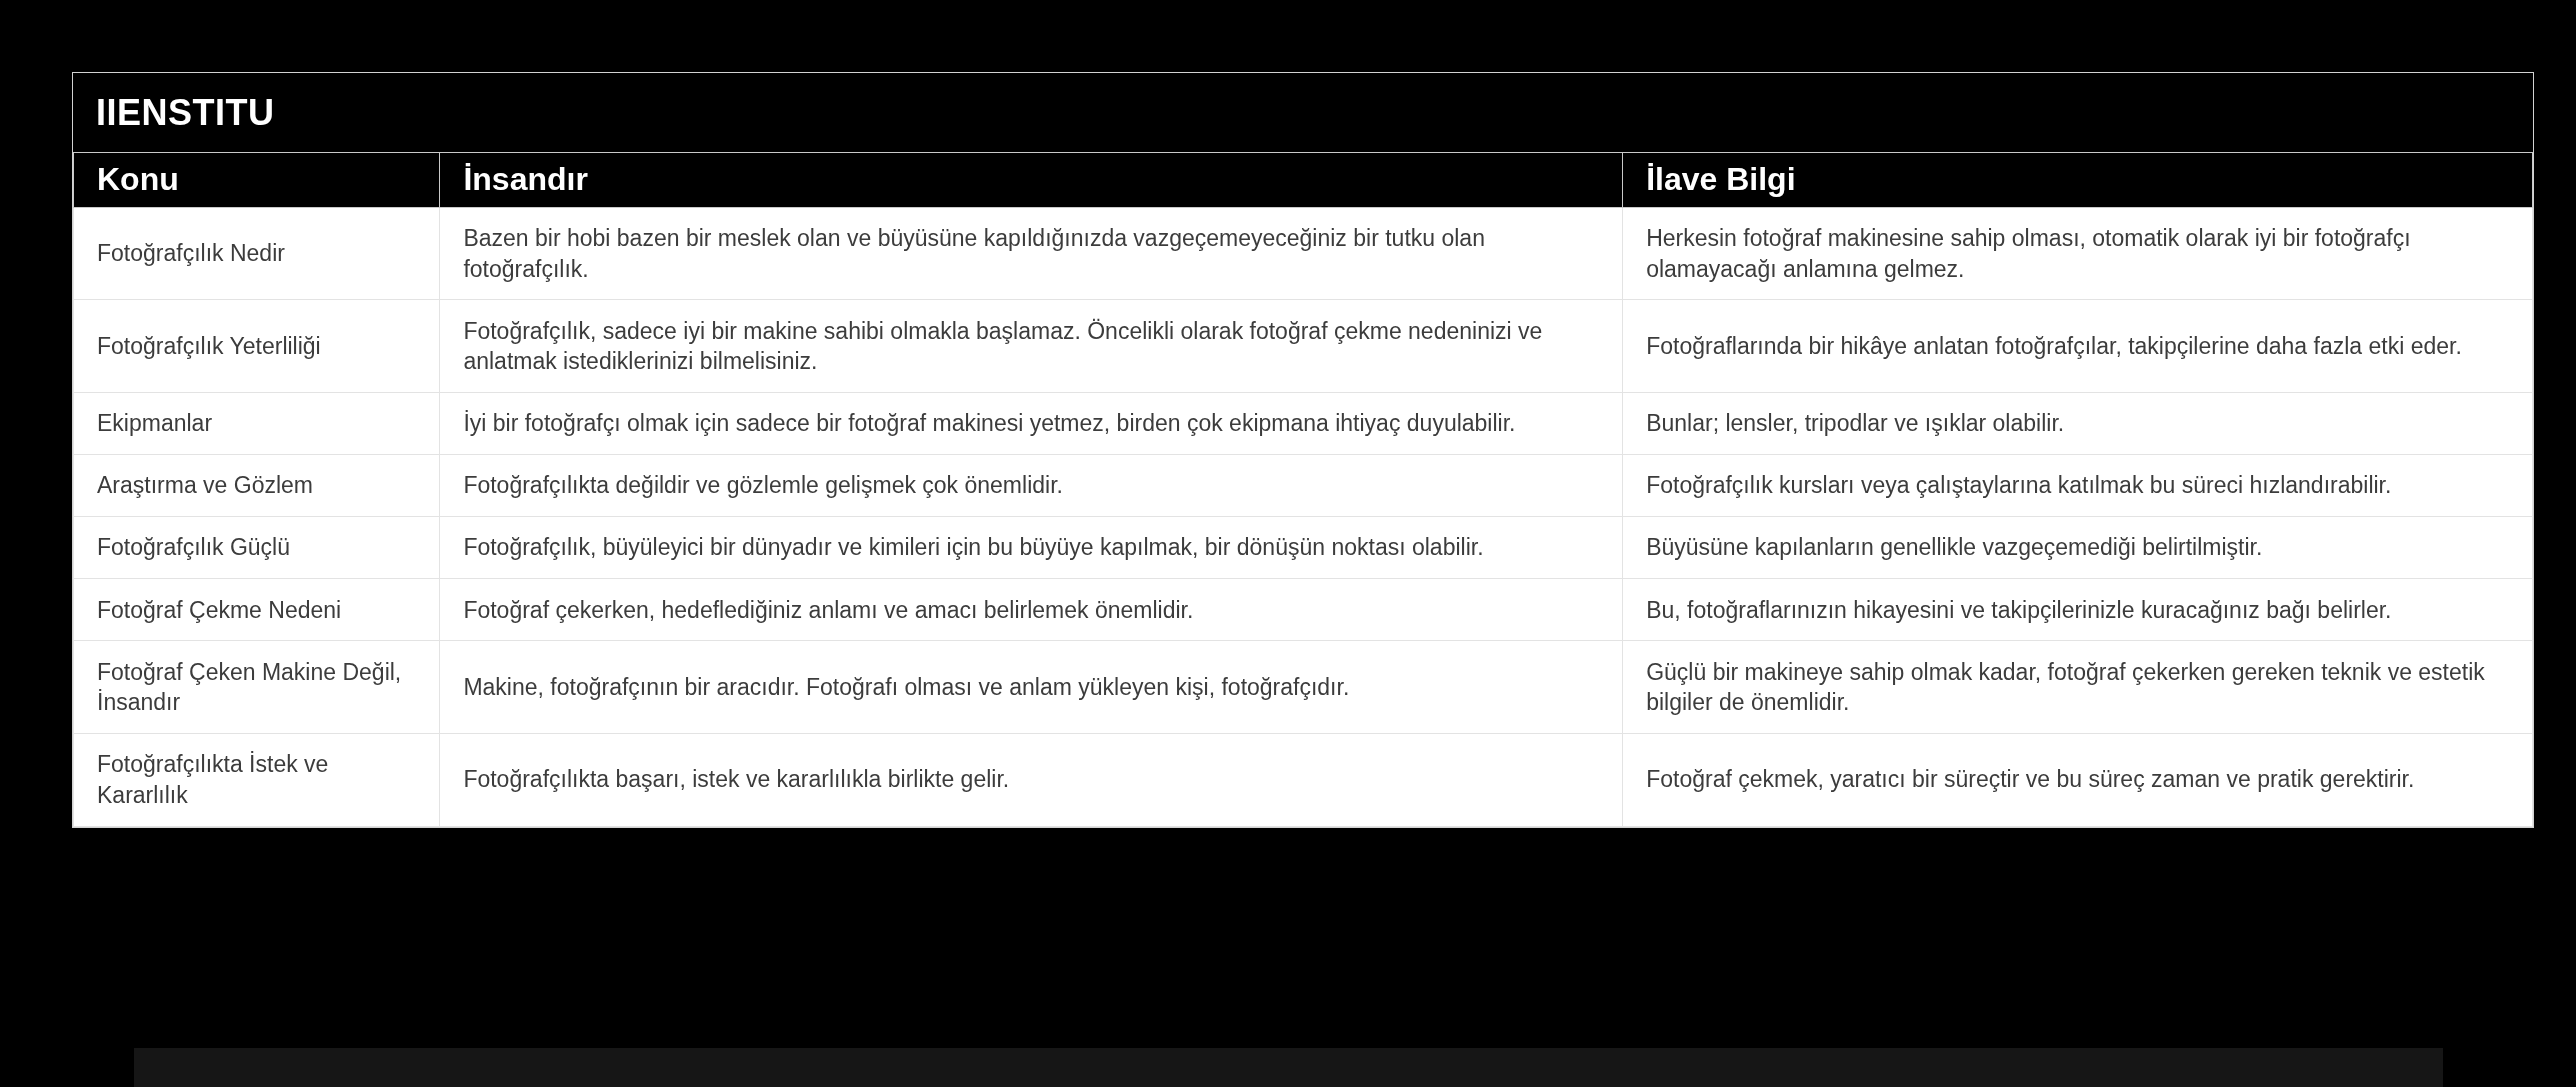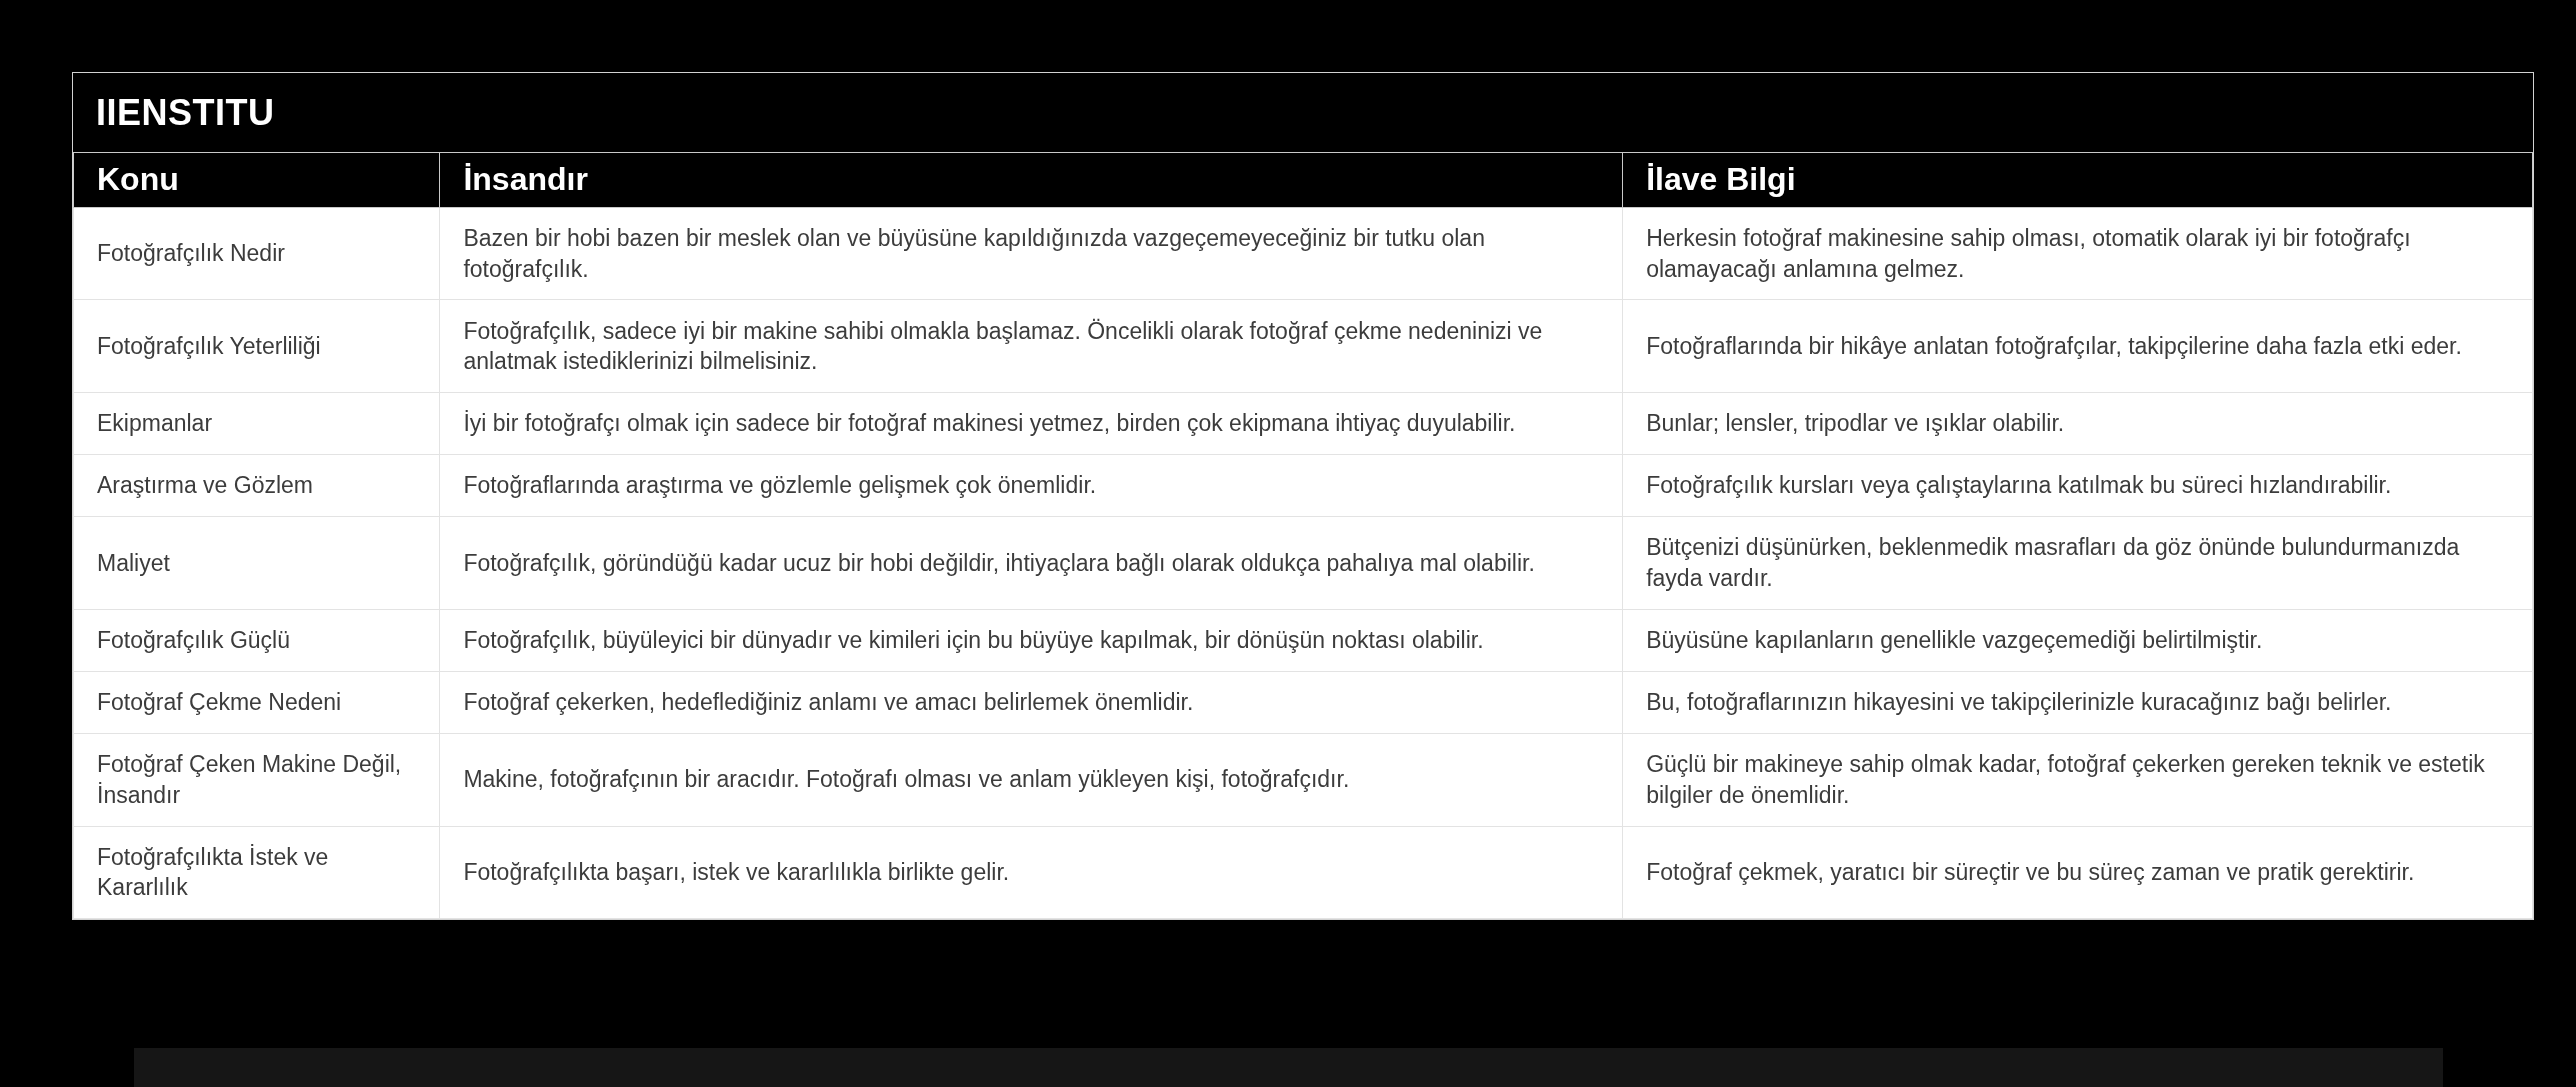--- a/index.html
+++ b/index.html
@@ -106,29 +106,24 @@
   </tr>
 
   <tr>
     <td>Ekipmanlar</td>
     <td>İyi bir fotoğrafçı olmak için sadece bir fotoğraf makinesi yetmez, birden çok ekipmana ihtiyaç duyulabilir.</td>
     <td>Bunlar; lensler, tripodlar ve ışıklar olabilir.</td>
   </tr>
 
   <tr>
     <td>Araştırma ve Gözlem</td>
-    <td>Fotoğraflarında araştırma ve gözlemle gelişmek çok önemlidir.</td>
+    <td>Fotoğrafçılıkta değildir ve gözlemle gelişmek çok önemlidir.</td>
     <td>Fotoğrafçılık kursları veya çalıştaylarına katılmak bu süreci hızlandırabilir.</td>
   </tr>
 
-  <tr>
-    <td>Maliyet</td>
-    <td>Fotoğrafçılık, göründüğü kadar ucuz bir hobi değildir, ihtiyaçlara bağlı olarak oldukça pahalıya mal olabilir.</td>
-    <td>Bütçenizi düşünürken, beklenmedik masrafları da göz önünde bulundurmanızda fayda vardır.</td>
-  </tr>
 
   <tr>
     <td>Fotoğrafçılık Güçlü</td>
     <td>Fotoğrafçılık, büyüleyici bir dünyadır ve kimileri için bu büyüye kapılmak, bir dönüşün noktası olabilir.</td>
     <td>Büyüsüne kapılanların genellikle vazgeçemediği belirtilmiştir.</td>
   </tr>
 
   <tr>
     <td>Fotoğraf Çekme Nedeni</td>
     <td>Fotoğraf çekerken, hedeflediğiniz anlamı ve amacı belirlemek önemlidir.</td>

